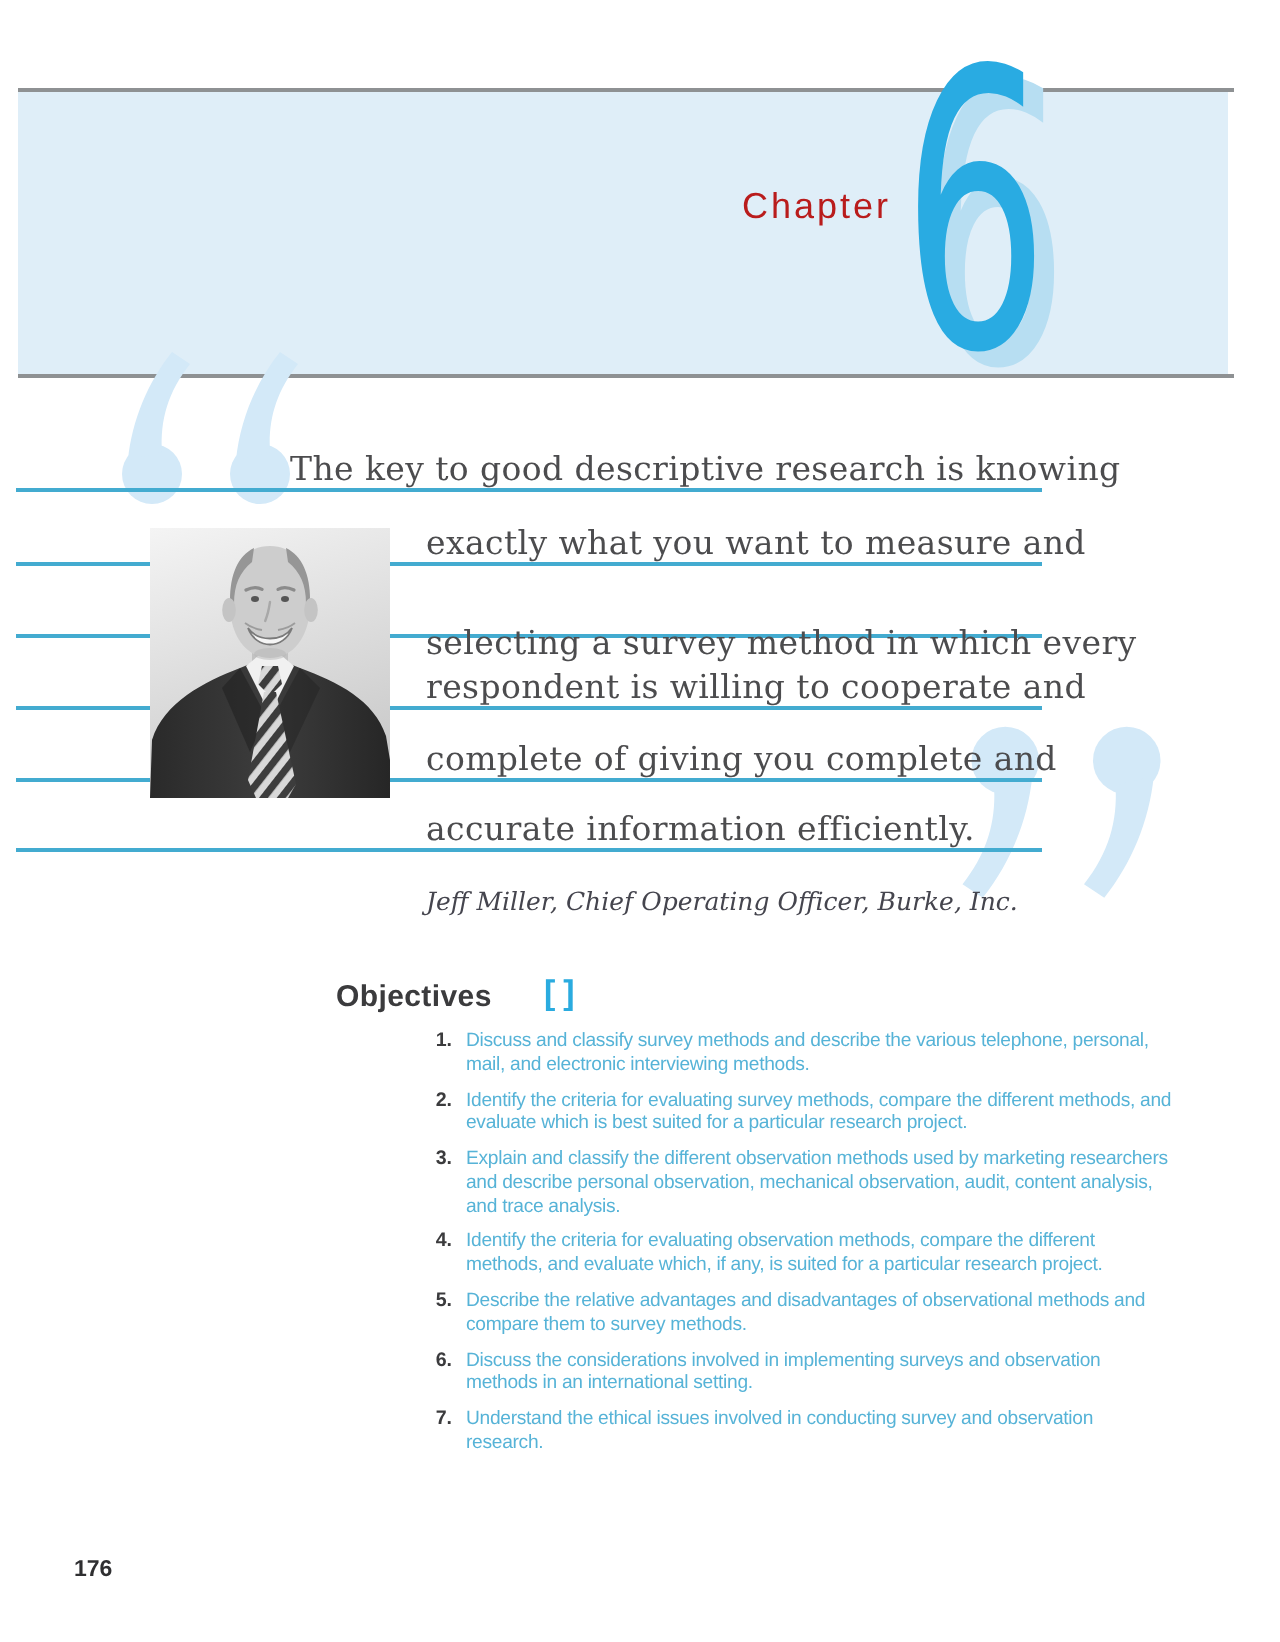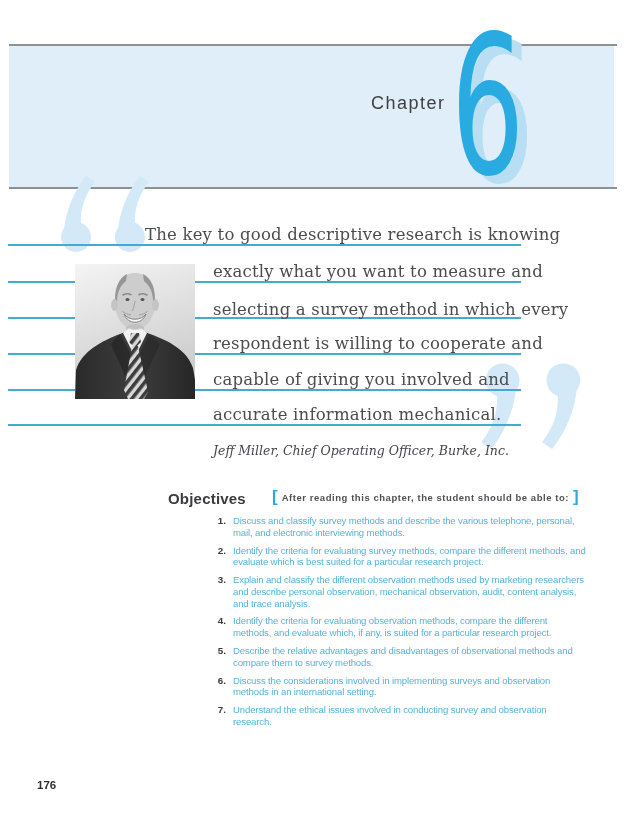--- a/index.html
+++ b/index.html
@@ -7,21 +7,21 @@
     position:relative;width:640px;height:821px;background:#ffffff;overflow:hidden;
     font-family:"Liberation Sans",sans-serif;
   }
   
   .banner{position:absolute;left:9px;top:46px;width:605px;height:141px;background:#dfeef8;}
   .gray-rule{position:absolute;left:9px;width:608px;height:2px;background:#8e9193;}
   .gray-rule.top{top:44px;}
   .gray-rule.bottom{top:187px;}
   .chapter-label{
     position:absolute;left:371px;top:93px;font-size:18px;letter-spacing:1.5px;
-    color:#404040;font-weight:400;
+    color:#b91c1c;font-weight:400;
   }
   .chapter-svg{position:absolute;left:0;top:0;width:640px;height:200px;pointer-events:none;}
   .chapter-svg text{font-family:"DejaVu Sans","Liberation Sans",sans-serif;font-size:192px;}
   
   .qmark-svg{position:absolute;pointer-events:none;}
   .qmark-open{left:55px;top:175px;width:100px;height:80px;}
   .qmark-close{left:476px;top:360px;width:114px;height:90px;}
   
   .rule{position:absolute;left:8px;width:513px;height:2px;background:#43abd0;}
   
@@ -154,30 +154,29 @@
       <text x="0" y="0" fill="#b7def2">6</text>
     </g>
     <g transform="translate(451,173) scale(0.6,1)">
       <text x="0" y="0" fill="#29abe2">6</text>
     </g>
   </svg>
   <div class="chapter-label">Chapter</div>
 
   <div class="quote-line" style="left:213px;top:262px">exactly what you want to measure and</div>
   <div class="quote-line" style="left:145px;top:225px">The key to good descriptive research is knowing</div>
-  <div class="quote-line" style="left:213px;top:300px">selecting a survey method in which every</div>
+  <div class="quote-line" style="left:213px;top:312px">selecting a survey method in which every</div>
   <div class="quote-line" style="left:213px;top:334px">respondent is willing to cooperate and</div>
-  <div class="quote-line" style="left:213px;top:370px">capable of giving you involved and</div>
-  <div class="quote-line" style="left:213px;top:405px">accurate information mechanical.</div>
+  <div class="quote-line" style="left:213px;top:370px">complete of giving you complete and</div>
+  <div class="quote-line" style="left:213px;top:405px">accurate information efficiently.</div>
   <div class="attribution">Jeff Miller, Chief Operating Officer, Burke, Inc.</div>
 
   <div class="objectives-title">Objectives</div>
   <div class="objectives-subtitle">
     <span class="bracket">[</span>
-    <span class="subtitle-text">After reading this chapter, the student should be able to:</span>
     <span class="bracket">]</span>
   </div>
 
   <div class="objectives-list">
     <div class="obj-item">
       <span class="obj-num">1.</span>
       <span class="obj-text">Discuss and classify survey methods and describe the various telephone, personal, mail, and electronic interviewing methods.</span>
     </div>
     <div class="obj-item">
       <span class="obj-num">2.</span>

